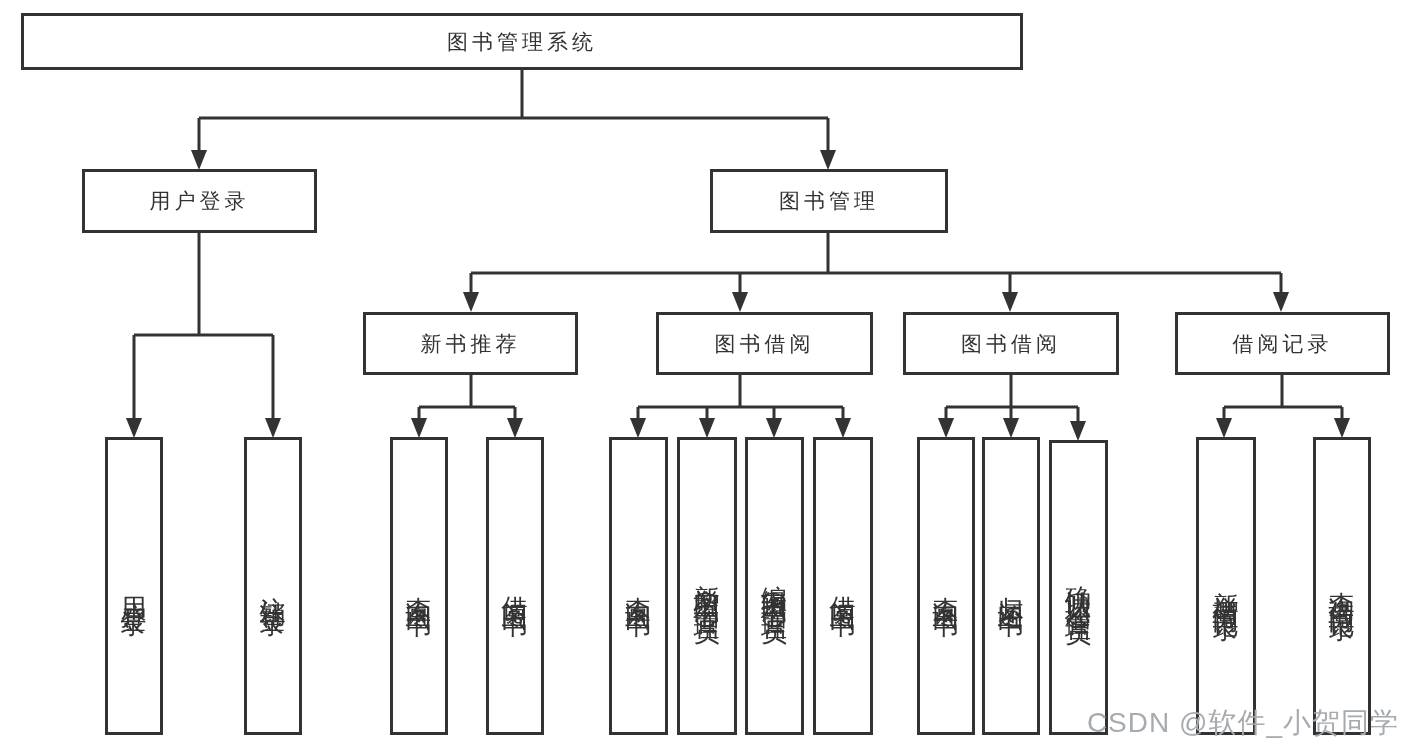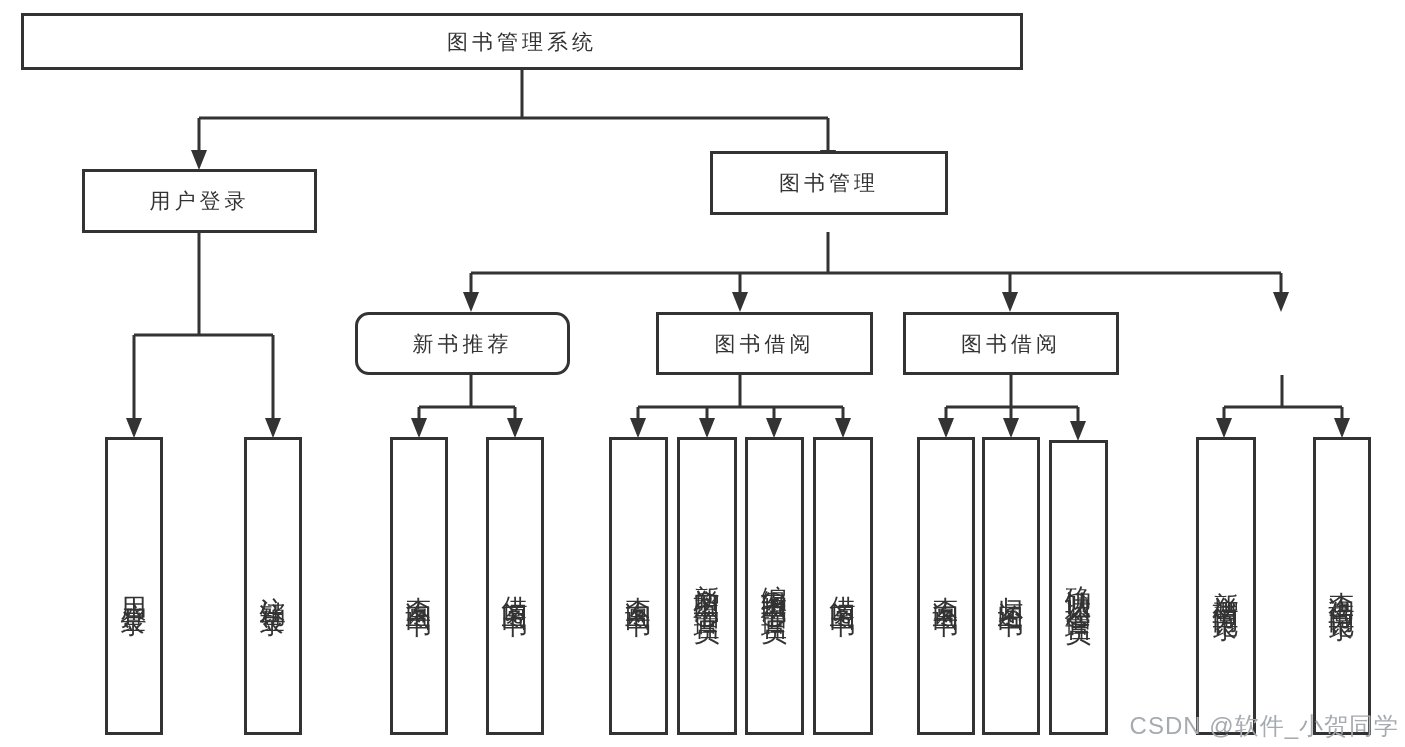--- a/index.html
+++ b/index.html
@@ -37,21 +37,21 @@
     text-orientation:mixed;
     font-size:26px;
     line-height:1;
     letter-spacing:5px;
     white-space:nowrap;
   }
   .watermark{
     position:absolute;
     right:6px;
     bottom:5px;
-    font-size:24px;
+    font-size:28px;
     letter-spacing:1px;
     color:var(--watermark);
     z-index:10;
     white-space:nowrap;
   }
 </style>
 </head>
 <body>
 
 <div id="canvas">
@@ -101,32 +101,35 @@
       </g>
   </svg>
 
   <div class="box h-box" style="left:21px;top:13px;width:1002px;height:57px;">
     <span>图书管理系统</span>
   </div>
 
   <div class="box h-box" style="left:82px;top:169px;width:235px;height:64px;">
     <span>用户登录</span>
   </div>
-  <div class="box h-box" style="left:710px;top:151px;width:238px;height:64px;">
+  <div class="box h-box" style="left:710px;top:169px;width:238px;height:64px;">
     <span>图书管理</span>
   </div>
 
-  <div class="box h-box" style="left:355px;top:312px;width:215px;height:63px;border-radius:14px;">
+  <div class="box h-box" style="left:363px;top:312px;width:215px;height:63px;">
     <span>新书推荐</span>
   </div>
   <div class="box h-box" style="left:656px;top:312px;width:217px;height:63px;">
     <span>图书借阅</span>
   </div>
   <div class="box h-box" style="left:903px;top:312px;width:216px;height:63px;">
     <span>图书借阅</span>
+  </div>
+  <div class="box h-box" style="left:1175px;top:312px;width:215px;height:63px;">
+    <span>借阅记录</span>
   </div>
 
   <div class="box v-box" style="left:105px;top:437px;width:58px;height:298px;">
     <span>用户登录</span>
   </div>
   <div class="box v-box" style="left:244px;top:437px;width:58px;height:298px;">
     <span>注销登录</span>
   </div>
 
   <div class="box v-box" style="left:390px;top:437px;width:58px;height:298px;">

